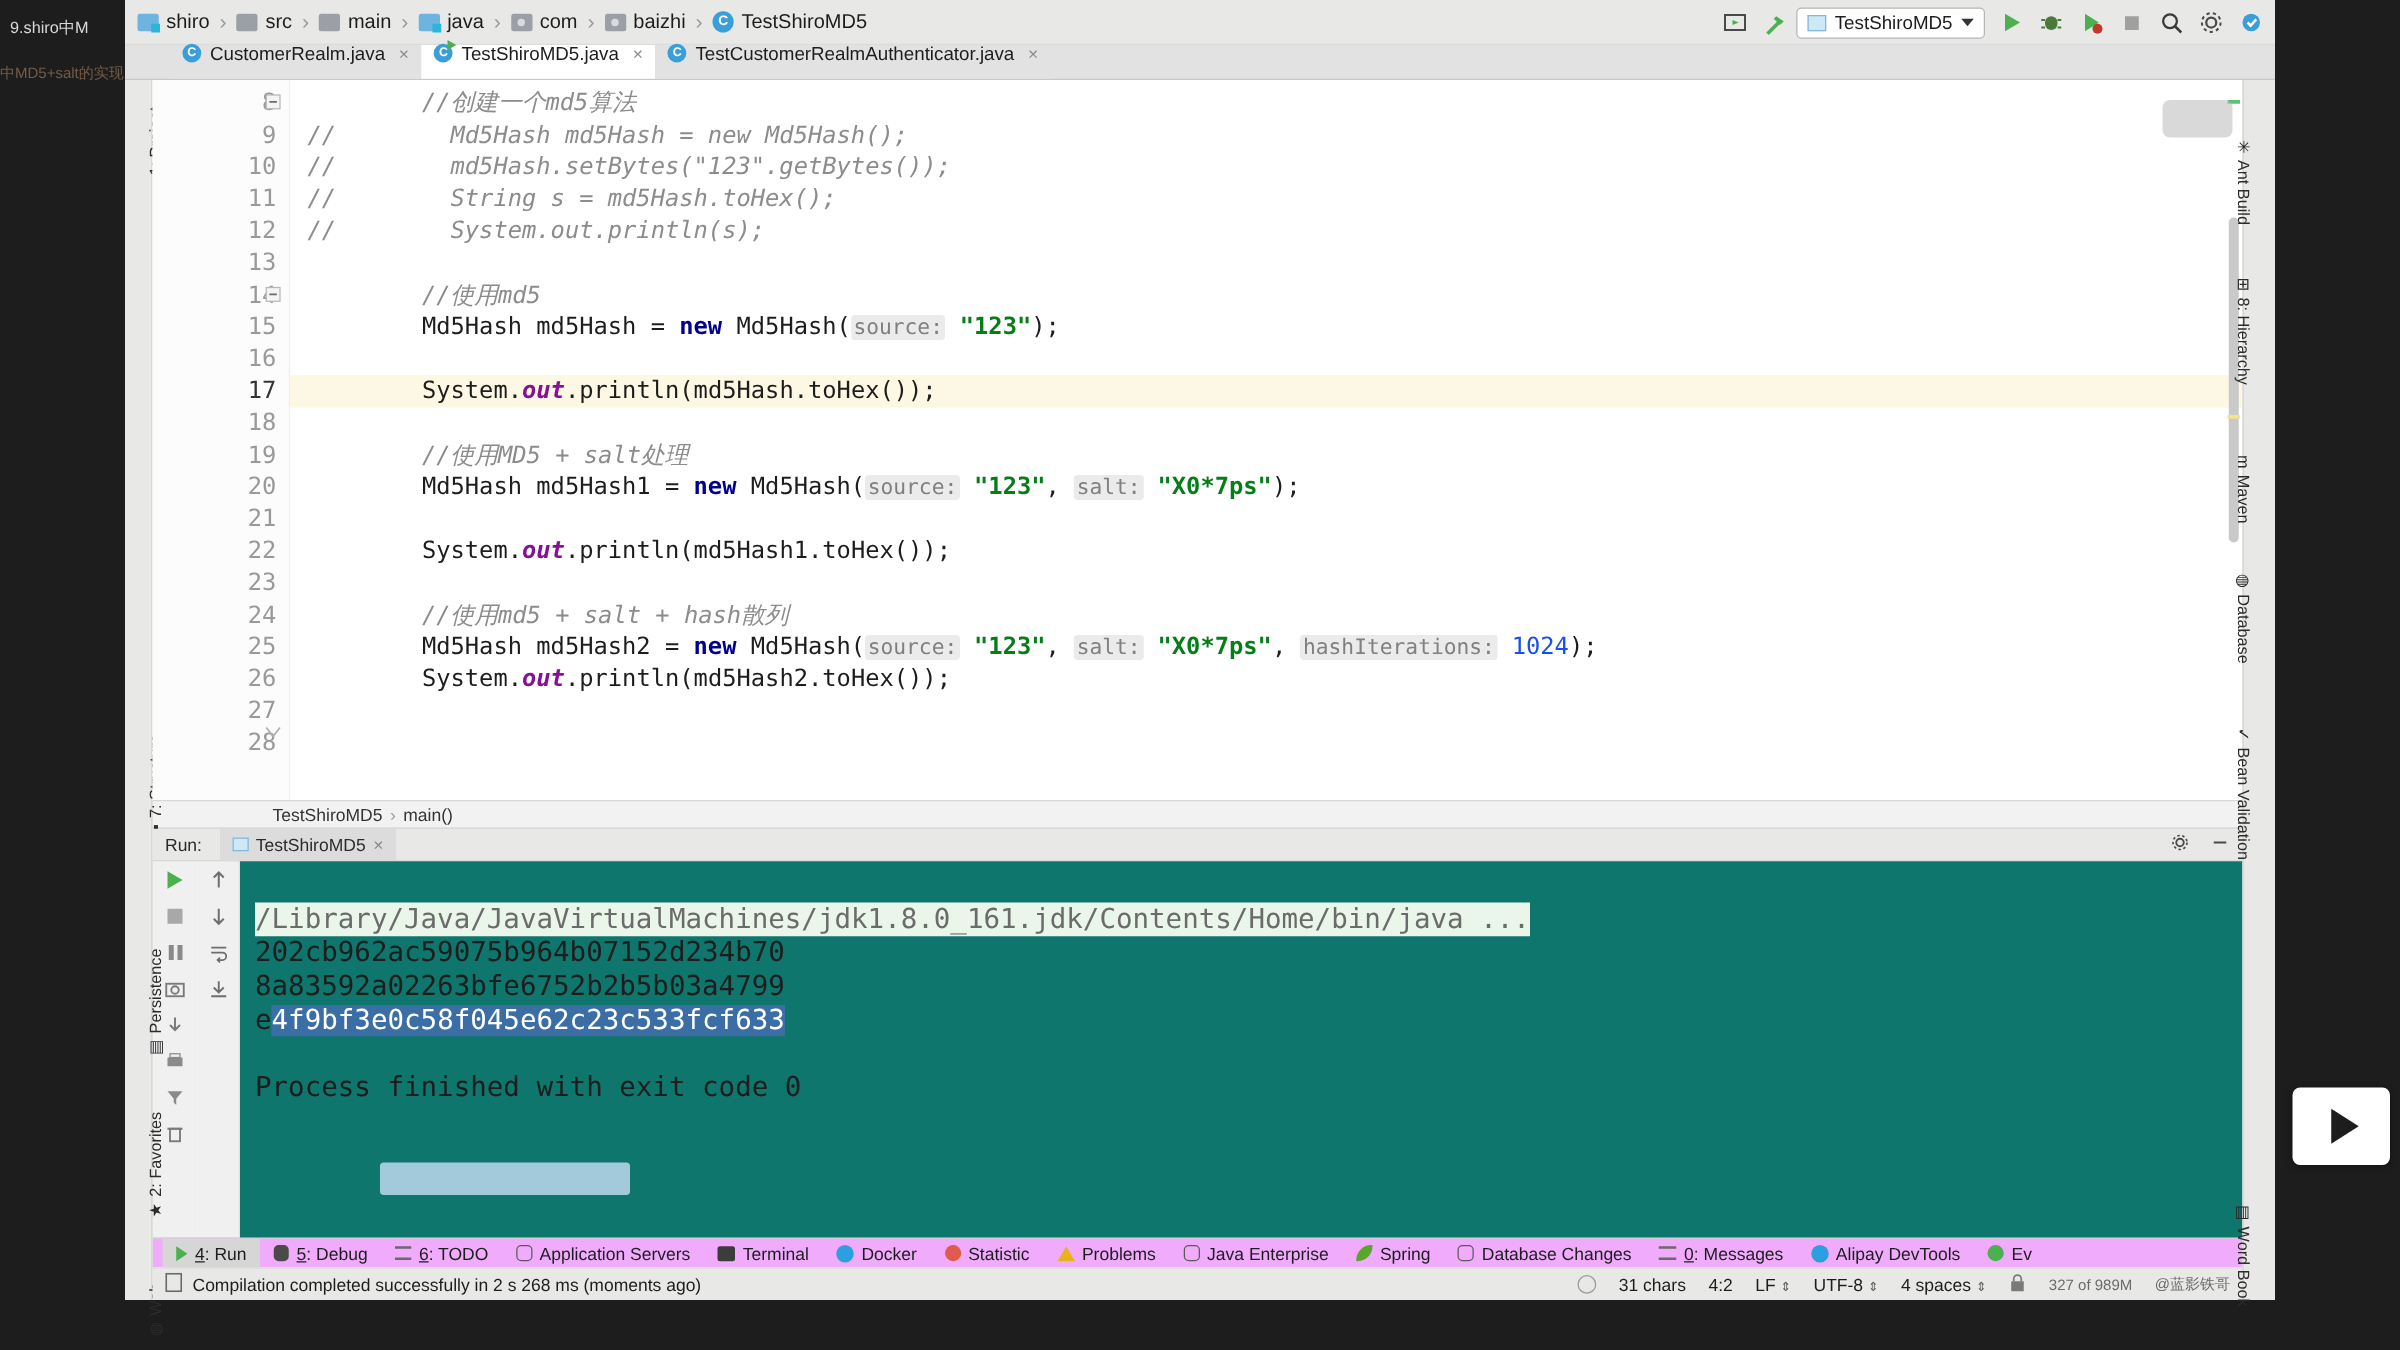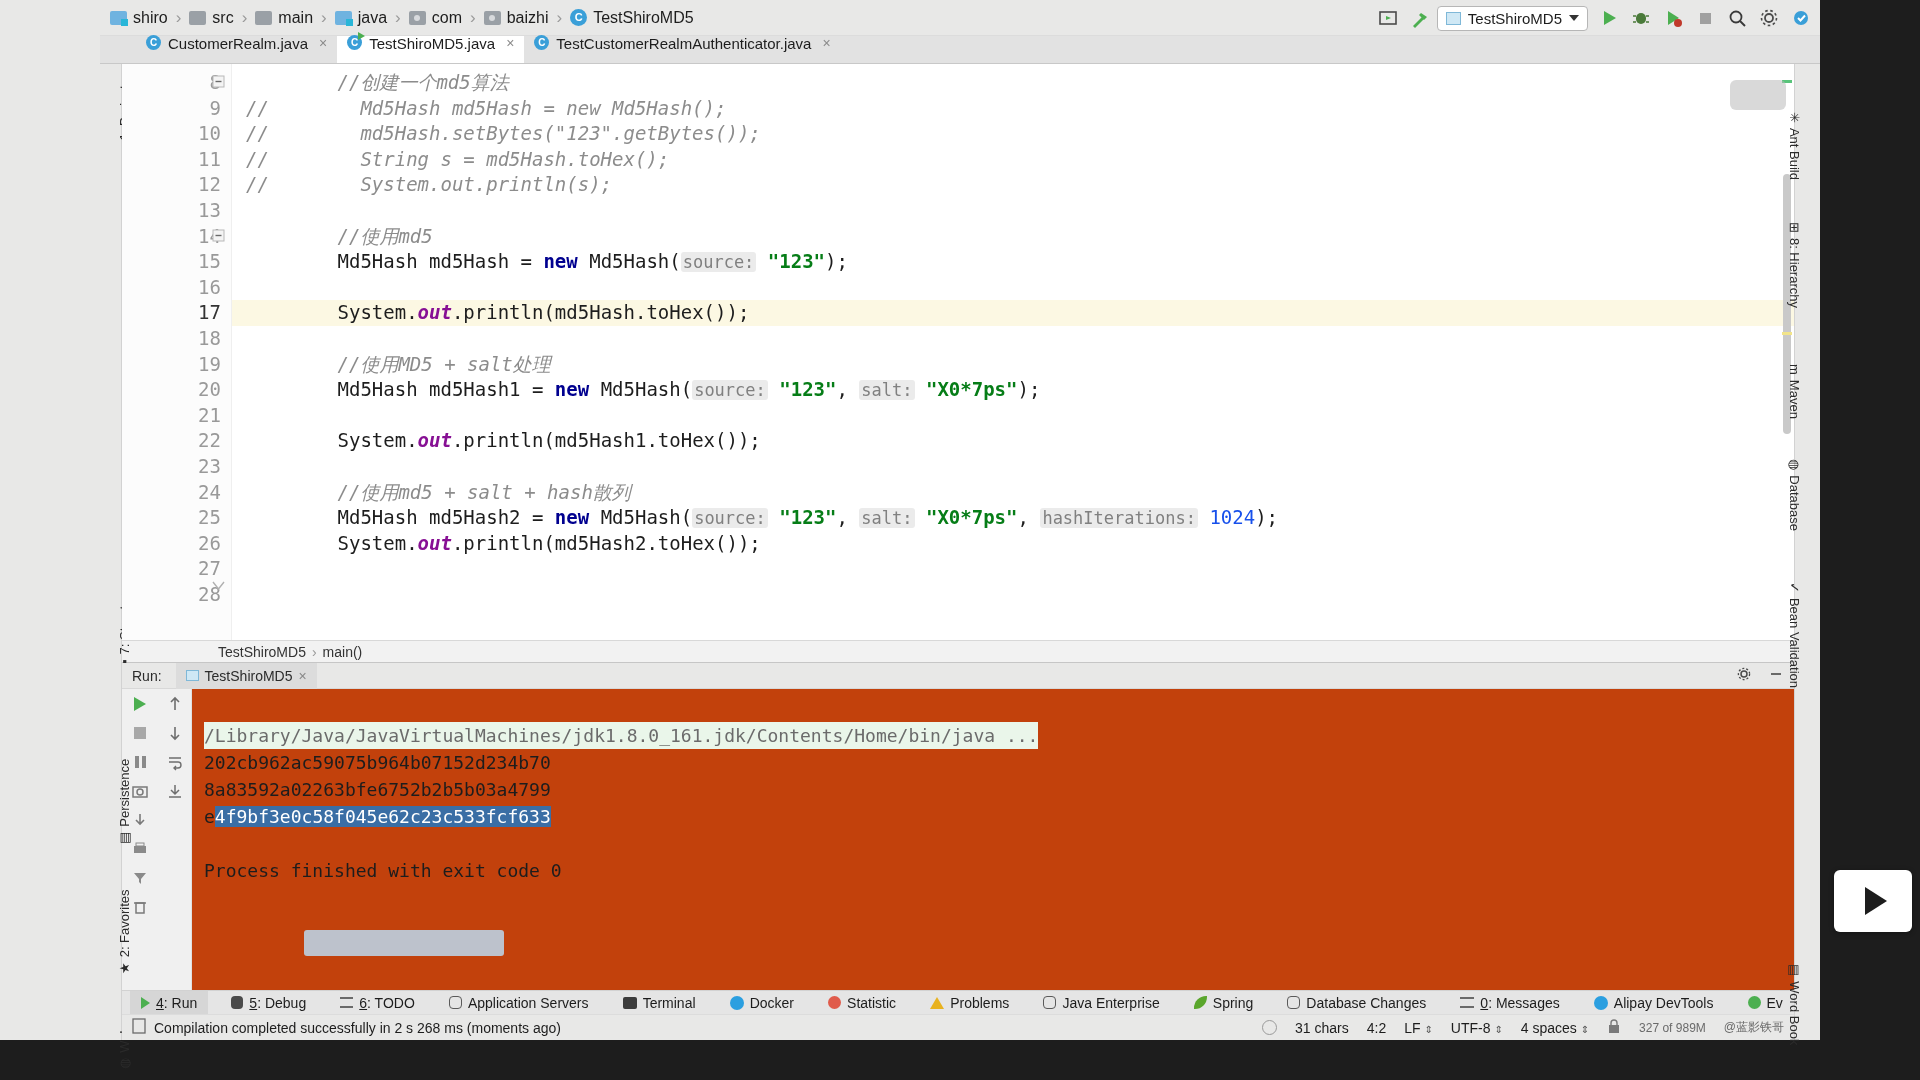--- a/index.html
+++ b/index.html
@@ -180,31 +180,31 @@
   .runhdr .rtab .win { width:13px;height:11px;border:1.5px solid #7fb8d8;background:#cfe8f5; }
   .runhdr .rtab .x { color:#888; }
   .runhdr-right { position:absolute; right:10px; display:flex; align-items:center; gap:16px; }
 
   .runbody { flex:1; display:flex; min-height:0; }
   .runtools { width:36px; flex:0 0 36px; background:#f0f0f0; padding-top:6px; display:flex; flex-direction:column; align-items:center; gap:11px; }
   .runtools2{ width:34px; flex:0 0 34px; background:#f0f0f0; padding-top:6px; display:flex; flex-direction:column; align-items:center; gap:11px; border-right:1px solid #e0e0e0;}
   .rt { width:18px;height:18px; position:relative; cursor:pointer; }
 
   .console {
-    flex:1; background:#c2410c; font-family:"DejaVu Sans Mono", monospace;
-    font-size:18px; line-height:27px; padding:6px 0 0 12px; color:#1d1d1d; white-space:pre; position:relative;
+    flex:1; background:#0f766e; font-family:"DejaVu Sans Mono", monospace;
+    font-size:22px; line-height:27px; padding:6px 0 0 12px; color:#1d1d1d; white-space:pre; position:relative;
     overflow:hidden;
   }
   .cmdline { color:#6b6b6b; background:#eaf6ea; display:inline-block; }
   .sel { background:#3a6ea5; color:#fff; }
 
   
   .botstrip {
-    height:24px; flex:0 0 24px; background:#e5e5e5; display:flex; align-items:center;
-    font-size:14px; color:#1d1d1d; gap:0px; border-top:1px solid #d2d2d2; padding-left:8px;justify-content:space-between;
+    height:24px; flex:0 0 24px; background:#f0abfc; display:flex; align-items:center;
+    font-size:14px; color:#1d1d1d; gap:0px; border-top:1px solid #d2d2d2; padding-left:8px;
   }
   .bitem { display:flex; align-items:center; gap:6px; padding:0 11px; height:24px; cursor:pointer; }
   .bitem.active { background:#d6d6d6; }
   .bitem u { text-decoration:underline; }
 
   .statusbar {
     height:26px; flex:0 0 26px; background:#e8e8e7; display:flex; align-items:center;
     font-size:14px; color:#1d1d1d; padding-left:10px; position:relative; border-top:1px solid #dcdcdc;
   }
   .status-right { position:absolute; right:10px; display:flex; align-items:center; gap:18px; }
@@ -237,20 +237,25 @@
   .blue-strip {
     position:absolute; left:112px; bottom:34px; width:200px; height:26px;
     background:#bcd9ee; opacity:.85; border-radius:3px;
   }
 </style>
 </head>
 <body>
 
 <div id="app">
 
+  <div class="desk-left">
+    <div class="desk-note">9.shiro中M</div>
+    <div class="desk-note2">中MD5+salt的实现</div>
+    <div class="desk-play"></div>
+  </div>
   <div class="desk-right"></div>
   <div class="desk-bottom"></div>
 
   <div id="ide">
 
     <div class="topbar">
       <div class="crumb" id="crumb">
           <span class="crumb-item bold">
             <span class="ic-folder blue"></span>
             <span class="lbl">shiro</span>

